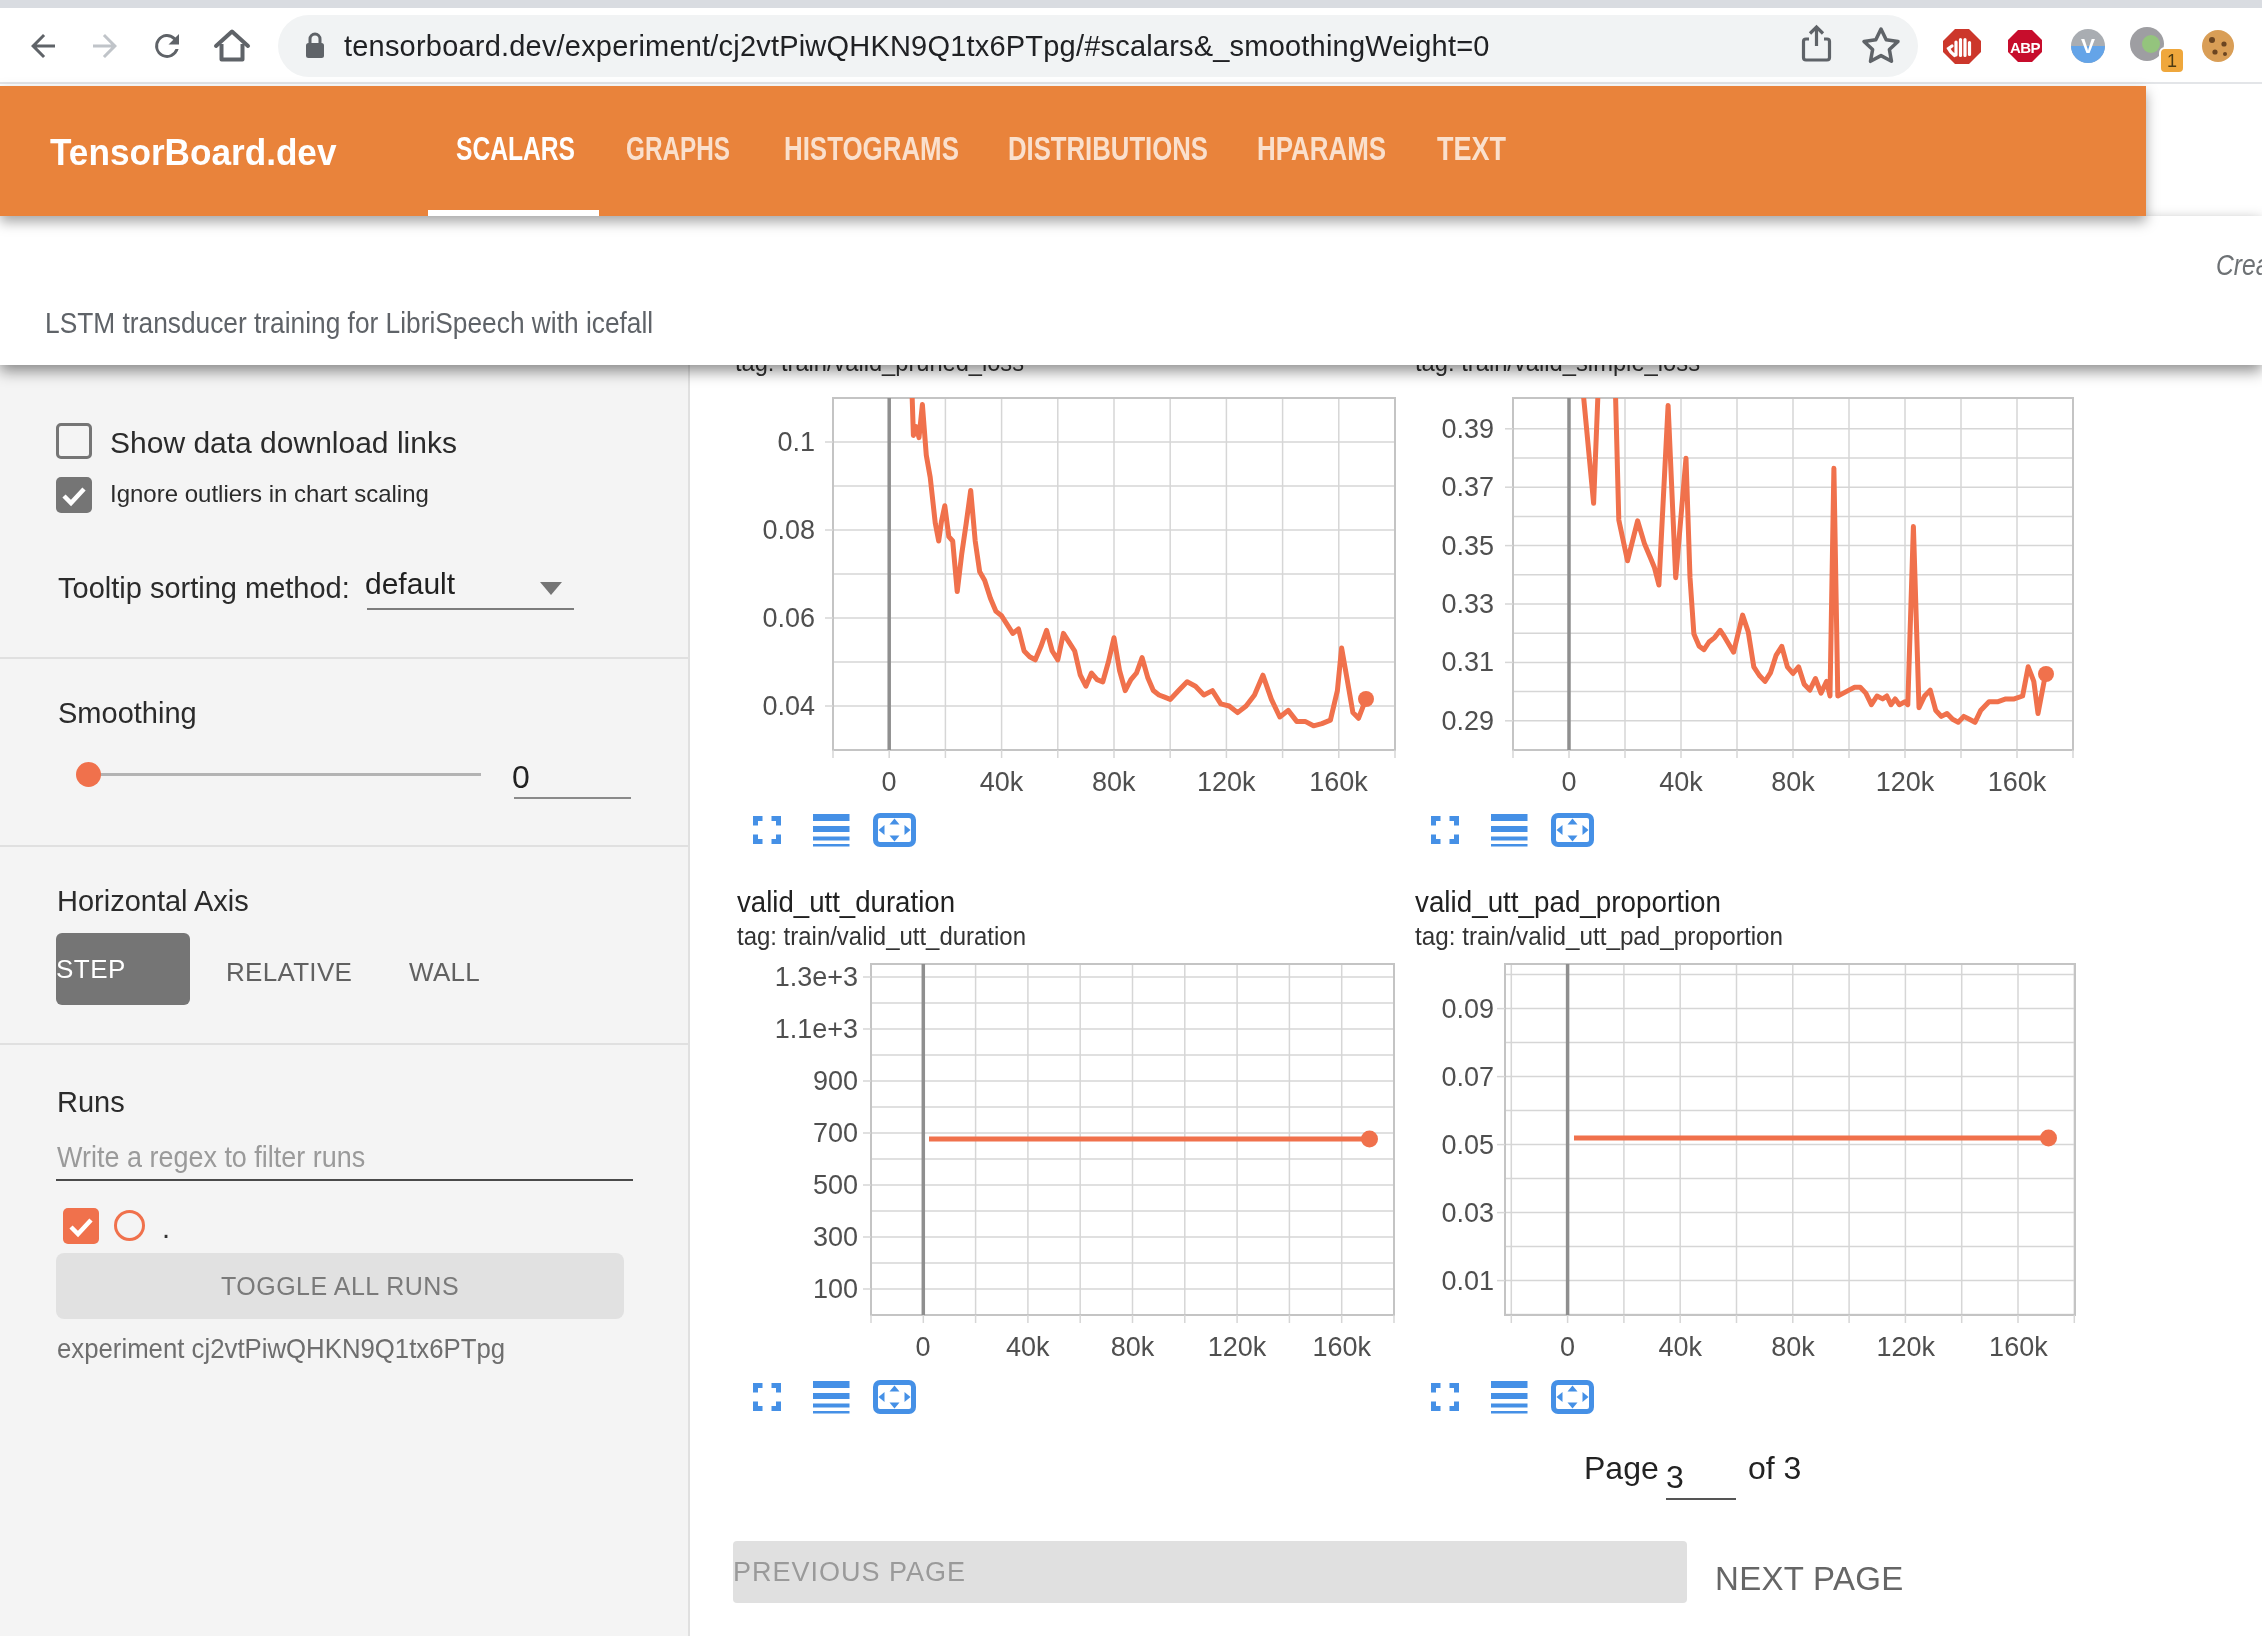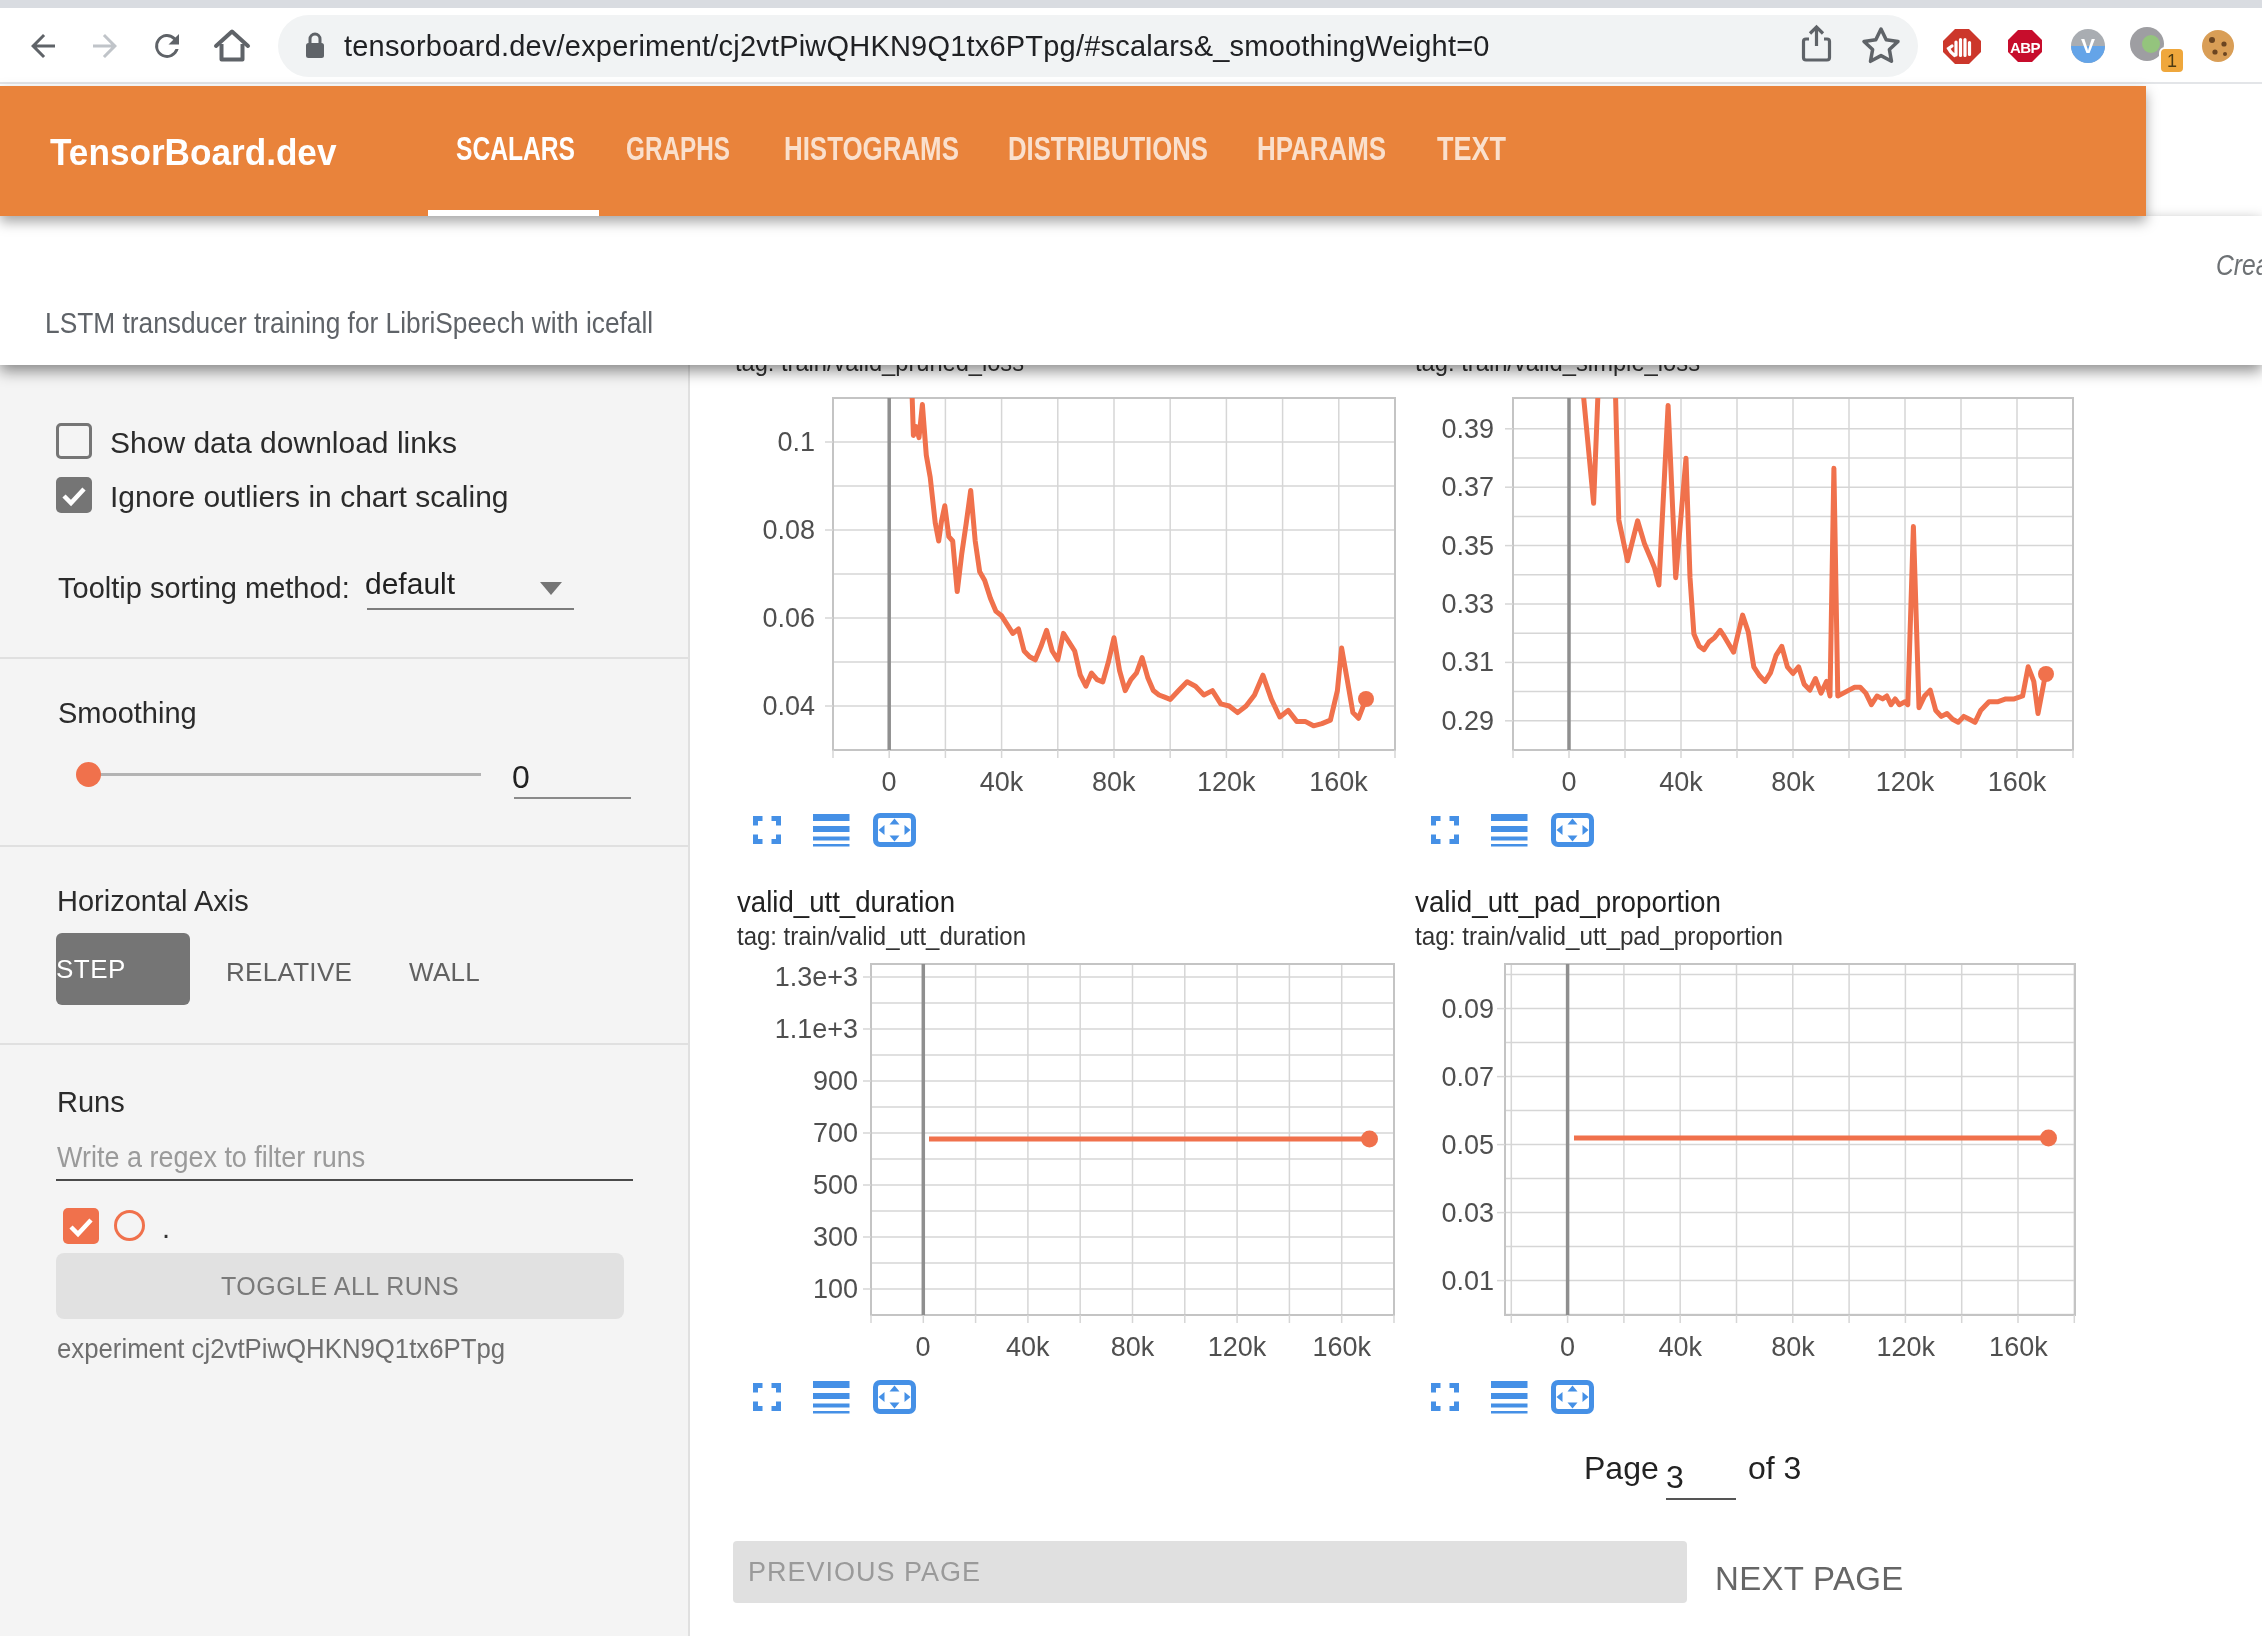--- a/index.html
+++ b/index.html
@@ -25,21 +25,21 @@
   border-right:2px solid #e0e0e0; }
 #sidebar .t { position:absolute; font-size:29px; color:#2b2b2b; }
 .cbox { position:absolute; width:36px; height:36px; border-radius:5px; }
 .divline { position:absolute; left:0; width:688px; height:2px; background:#e0e0e0; }
 #stepbtn { position:absolute; left:56px; top:568px; width:134px; height:72px; background:#757575;
   border-radius:6px; color:#fff; font-size:26px; letter-spacing:0.5px; line-height:72px; }
 .seg { position:absolute; top:592px; font-size:26px; color:#616161; letter-spacing:0.3px; }
 #togglebtn { position:absolute; left:56px; top:888px; width:568px; height:66px; background:#e1e1e1;
   border-radius:8px; color:#7a7a7a; font-size:25px; letter-spacing:0.5px; text-align:center; line-height:66px; }
 #prevpage { left:733px; top:1541px; width:954px; height:62px; background:#e0e0e0; border-radius:4px;
-  color:#9a9a9a; font-size:27px; letter-spacing:1px; line-height:62px; padding-left:15px; }
+  color:#9a9a9a; font-size:27px; letter-spacing:1px; line-height:62px; }
 #nextpage { left:1715px; top:1560px; font-size:33px; color:#666; letter-spacing:0.3px; }
 .pgt { position:absolute; font-size:32px; color:#222; }
 </style></head><body>
 <div class="abs" id="strip"></div>
 <div class="abs" id="toolbar"></div>
 <svg width="270" height="92" viewBox="0 0 270 92" style="position:absolute;left:0;top:0">
     <g transform="translate(25,28) scale(1.5)">
       <path d="M20 11H7.83l5.59-5.59L12 4l-8 8 8 8 1.41-1.41L7.83 13H20v-2z" fill="#5f6368"></path>
     </g>
     <g transform="translate(123,64) scale(-1.5,-1.5)">
@@ -352,21 +352,21 @@
 <div class="abs" id="nextpage">NEXT PAGE</div>
 
 <div class="abs" id="sidebar">
   <div class="cbox" style="left:56px;top:58px;border:3px solid #757575;"></div>
   <div class="t" style="left:110px;top:61px;font-size:30px;">Show data download links</div>
   <div class="cbox" style="left:56px;top:112px;background:#757575;">
       <svg width="36" height="36" viewBox="0 0 36 36" style="position:absolute;left:0;top:0">
         <path d="M8,19 l7,7 l13,-14" stroke="#fff" stroke-width="4.5" fill="none"></path>
       </svg>
     </div>
-  <div class="t" style="left:110px;top:115px;font-size:30px;">Ignore outliers in chart scaling</div>
+  <div class="t" style="left:110px;top:115px;font-size:24px;">Ignore outliers in chart scaling</div>
   <div class="t" style="left:58px;top:207px;">Tooltip sorting method:</div>
   <div class="t" style="left:365px;top:202px;font-size:30px;color:#212121;">default</div>
   <div class="abs" style="left:367px;top:243px;width:207px;height:2px;background:#7c7c7c;"></div>
   <div class="abs" style="left:540px;top:217px;width:0;height:0;border-left:11px solid transparent;border-right:11px solid transparent;border-top:13px solid #757575;"></div>
   <div class="divline" style="top:292px;"></div>
   <div class="t" style="left:58px;top:332px;">Smoothing</div>
   <div class="abs" style="left:80px;top:408px;width:401px;height:3px;background:#b3b3b3;"></div>
   <div class="abs" style="left:76px;top:397px;width:25px;height:25px;border-radius:50%;background:#f0714c;"></div>
   <div class="t" style="left:512px;top:394px;font-size:32px;color:#222;">0</div>
   <div class="abs" style="left:514px;top:432px;width:117px;height:2px;background:#8a8a8a;"></div>

